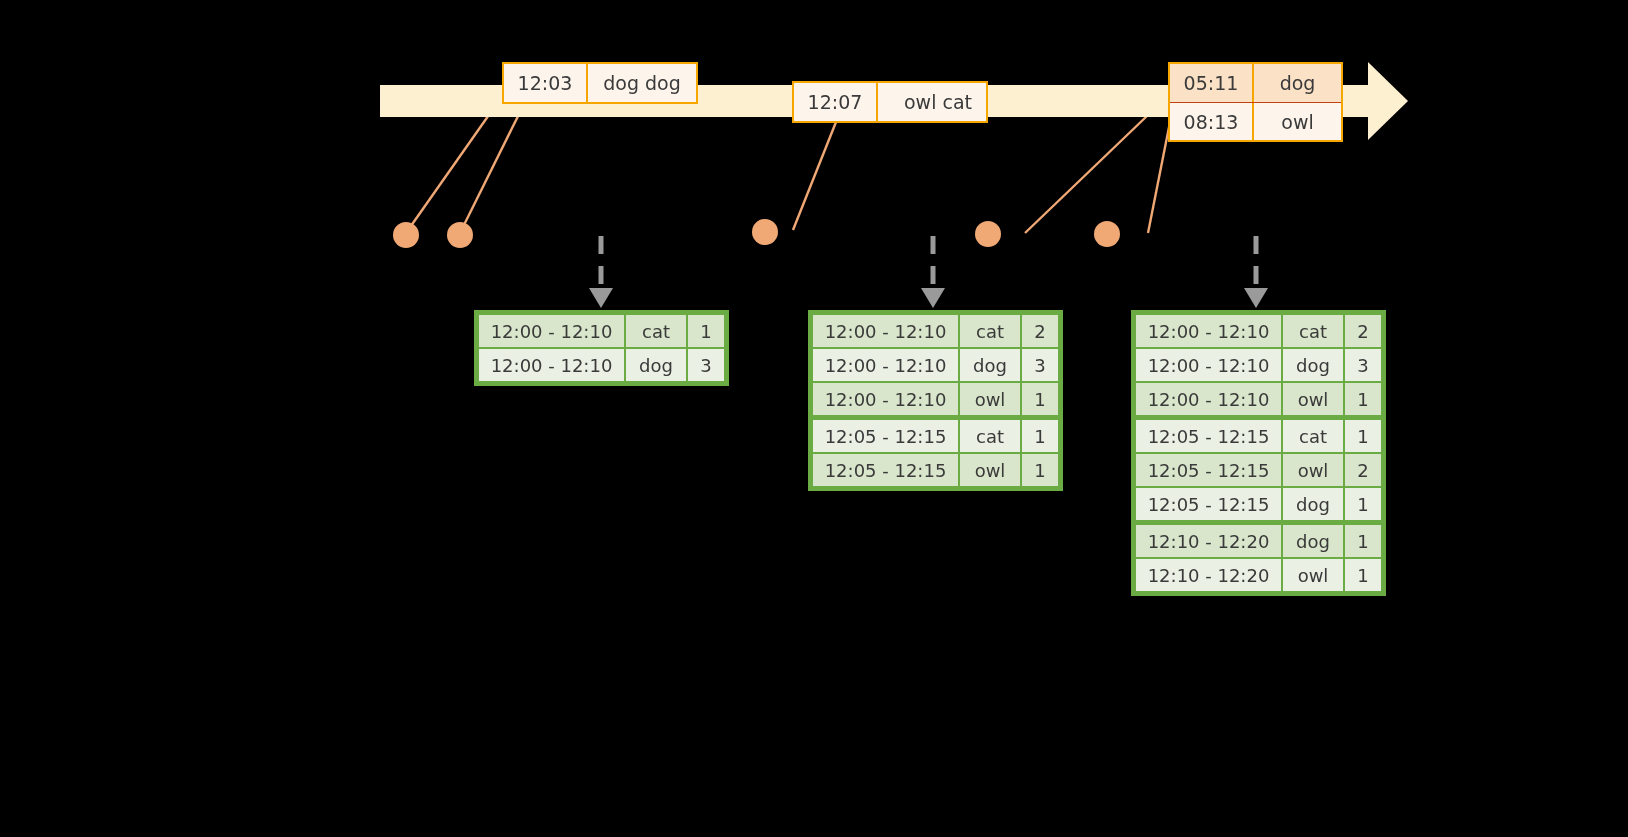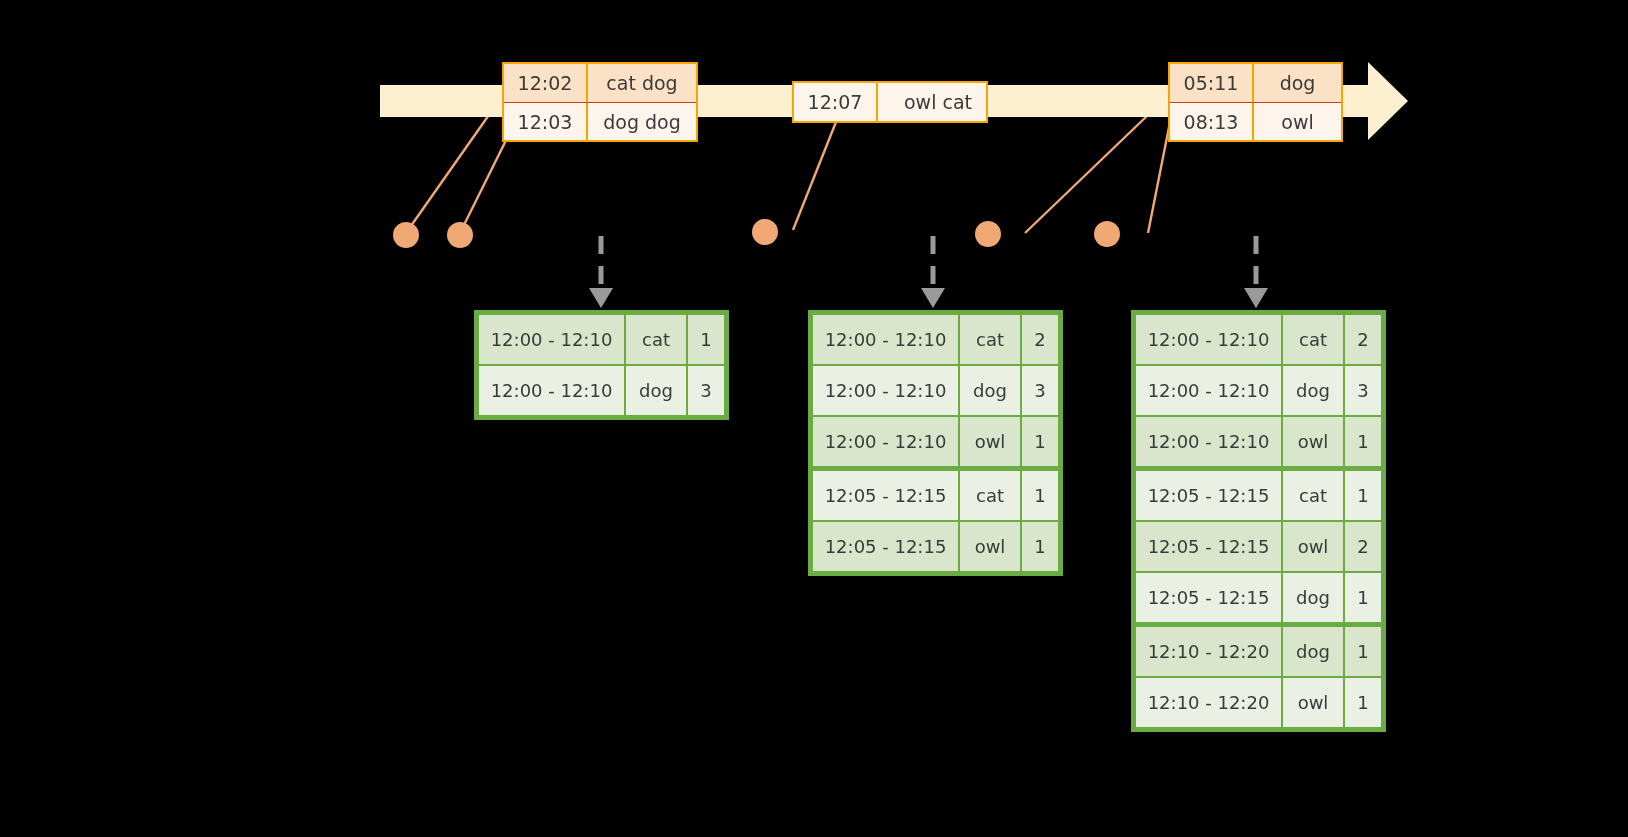--- a/index.html
+++ b/index.html
@@ -87,21 +87,21 @@
   
   .res-table {
     position: absolute;
     border: 3px solid #6aab44;
     box-sizing: border-box;
     background: #6aab44;
     padding: 2px;
   }
   .res-row {
     display: flex;
-    height: 49px;
+    height: 32px;
     box-sizing: border-box;
   }
   .res-row + .res-row { margin-top: 2px; }
   .res-row.sep-above { margin-top: 5px; }
   .res-cell {
     display: flex;
     align-items: center;
     justify-content: center;
     font-size: 18px;
     color: #3a3a3a;
@@ -151,24 +151,20 @@
     <polygon class="dash-head" points="921,288 945,288 933,308"></polygon>
 
     <line class="dash-line" x1="1256" y1="236" x2="1256" y2="288"></line>
     <polygon class="dash-head" points="1244,288 1268,288 1256,308"></polygon>
   </svg>
 
   <div class="timeline-bar"></div>
   <div class="timeline-head"></div>
 
   <div class="ev-box" id="ev-1">
-    <div class="ev-row dark">
-      <div class="ev-cell time">12:02</div>
-      <div class="ev-cell val">cat dog</div>
-    </div>
     <div class="ev-row light">
       <div class="ev-cell time">12:03</div>
       <div class="ev-cell val">dog dog</div>
     </div>
   </div>
 
   <div class="ev-box" id="ev-2">
     <div class="ev-row light">
       <div class="ev-cell time">12:07</div>
       <div class="ev-cell val">owl cat</div>

